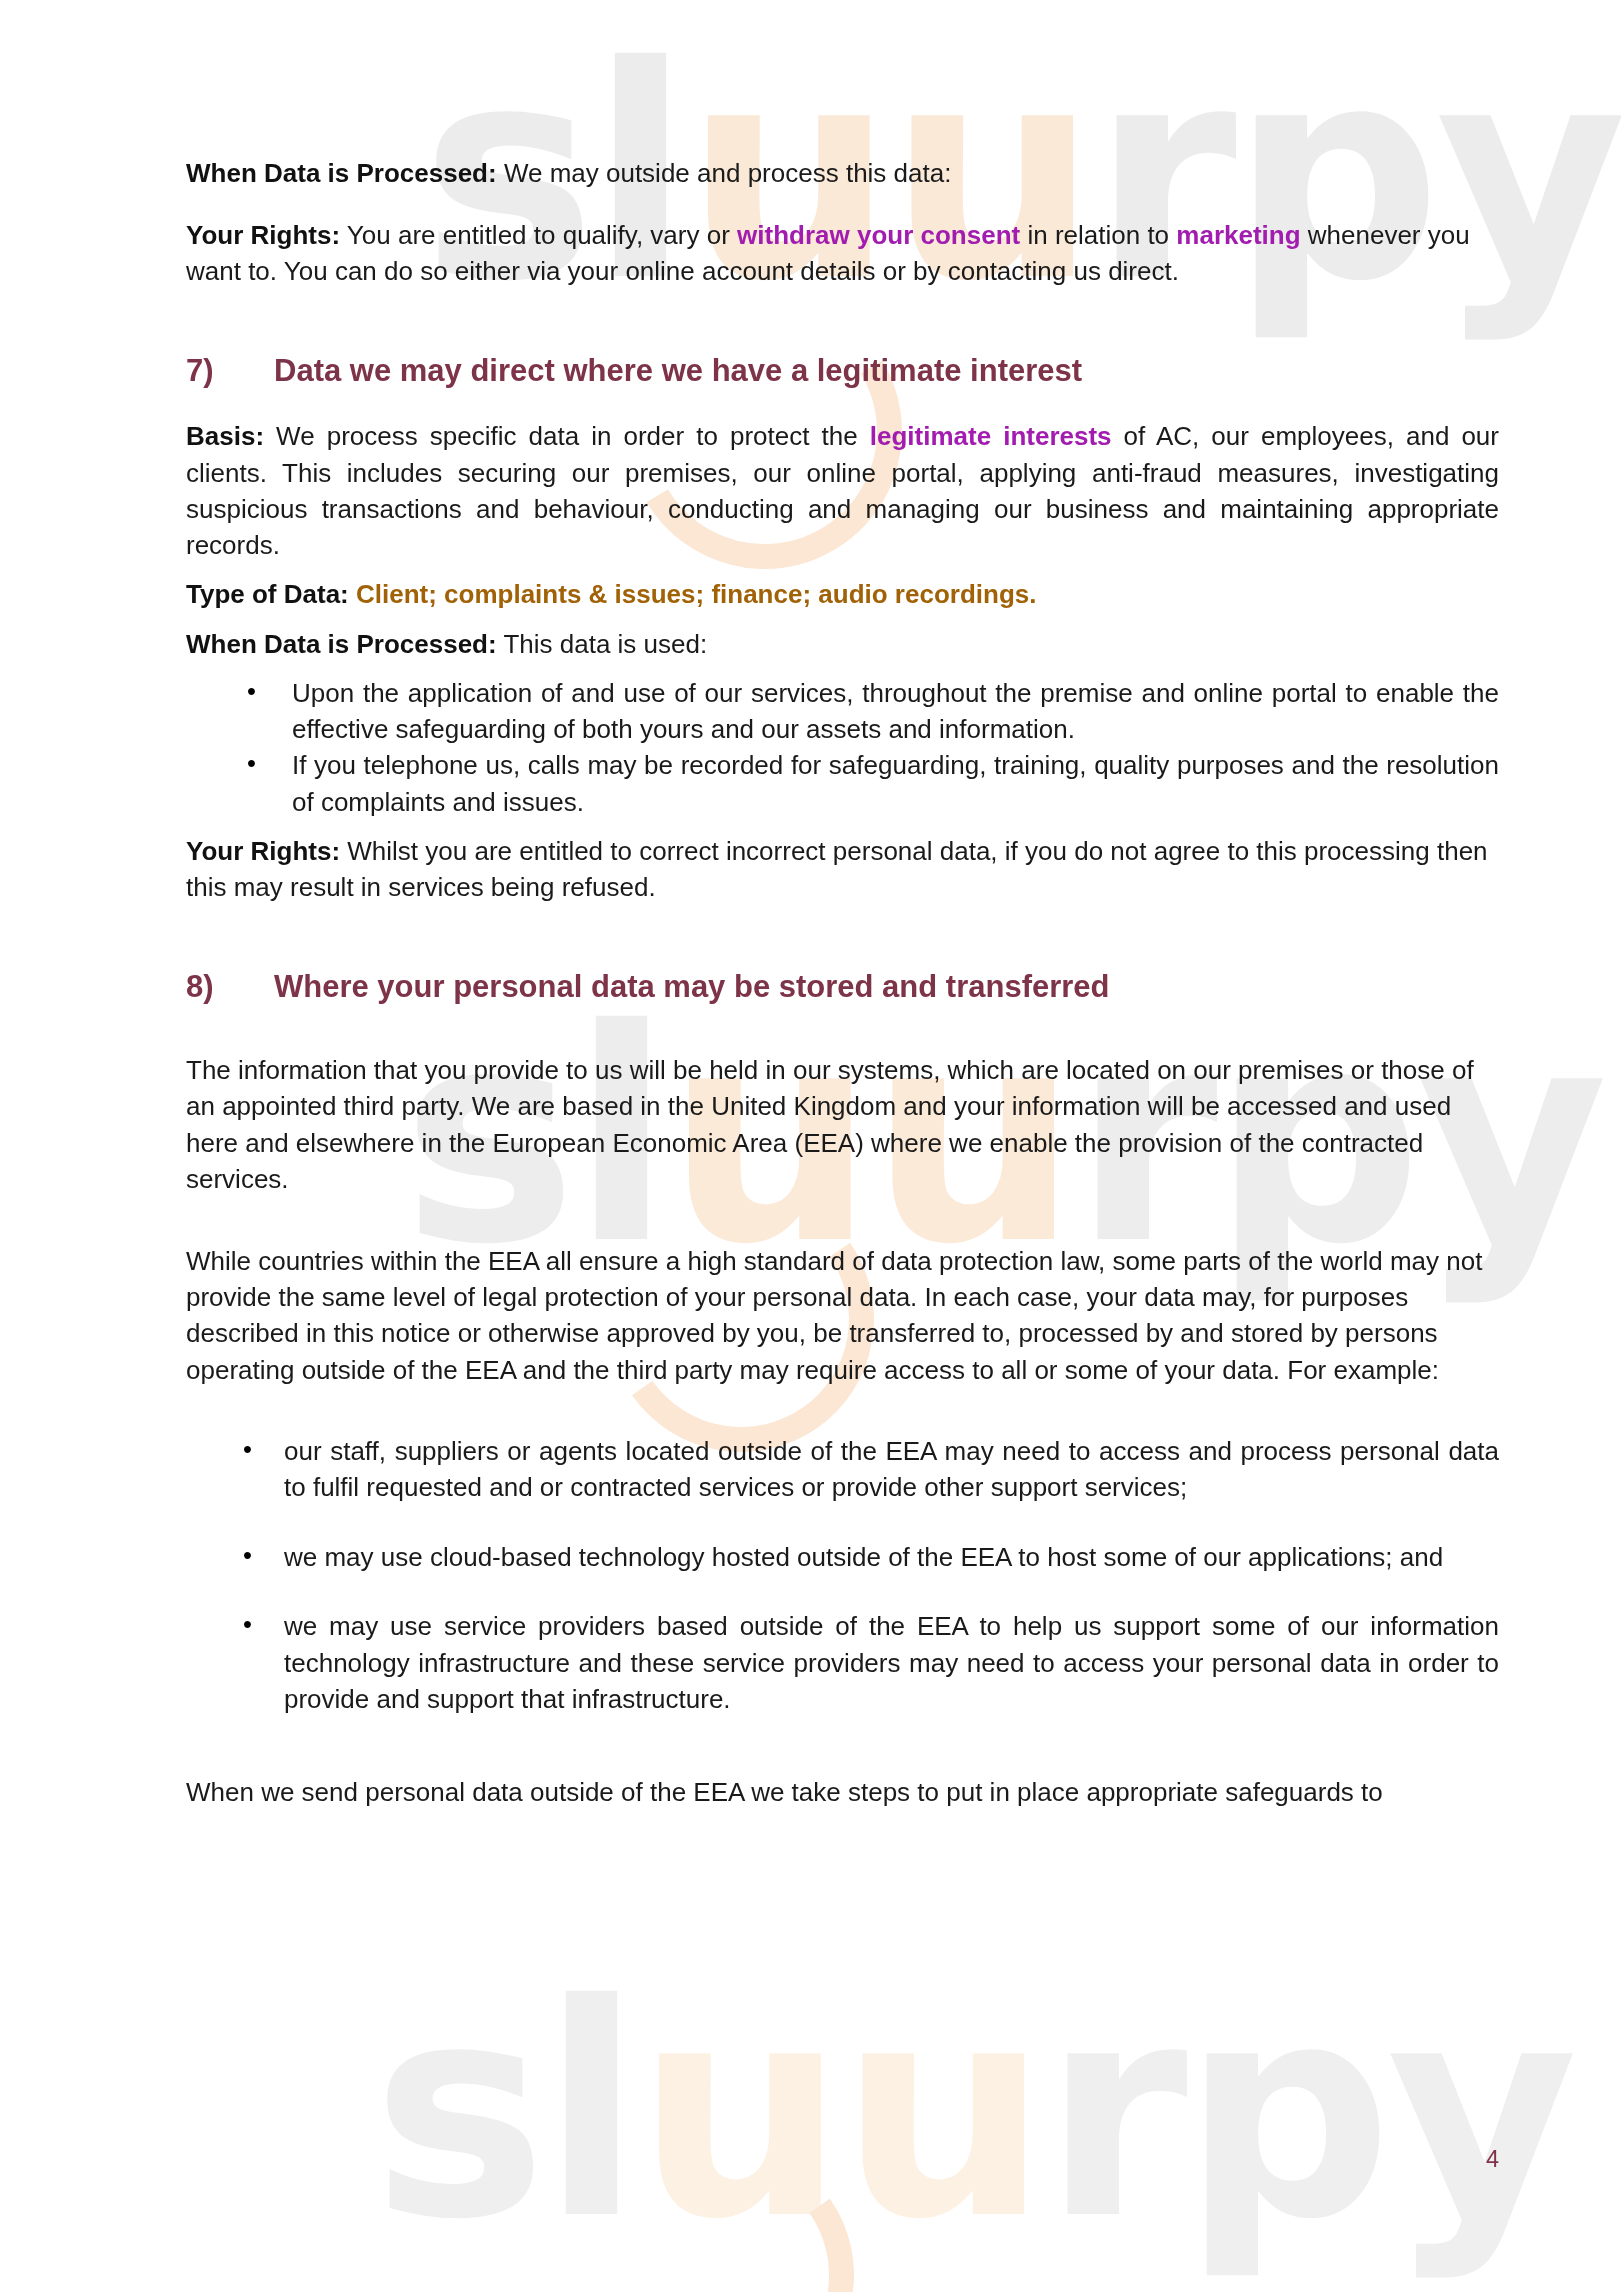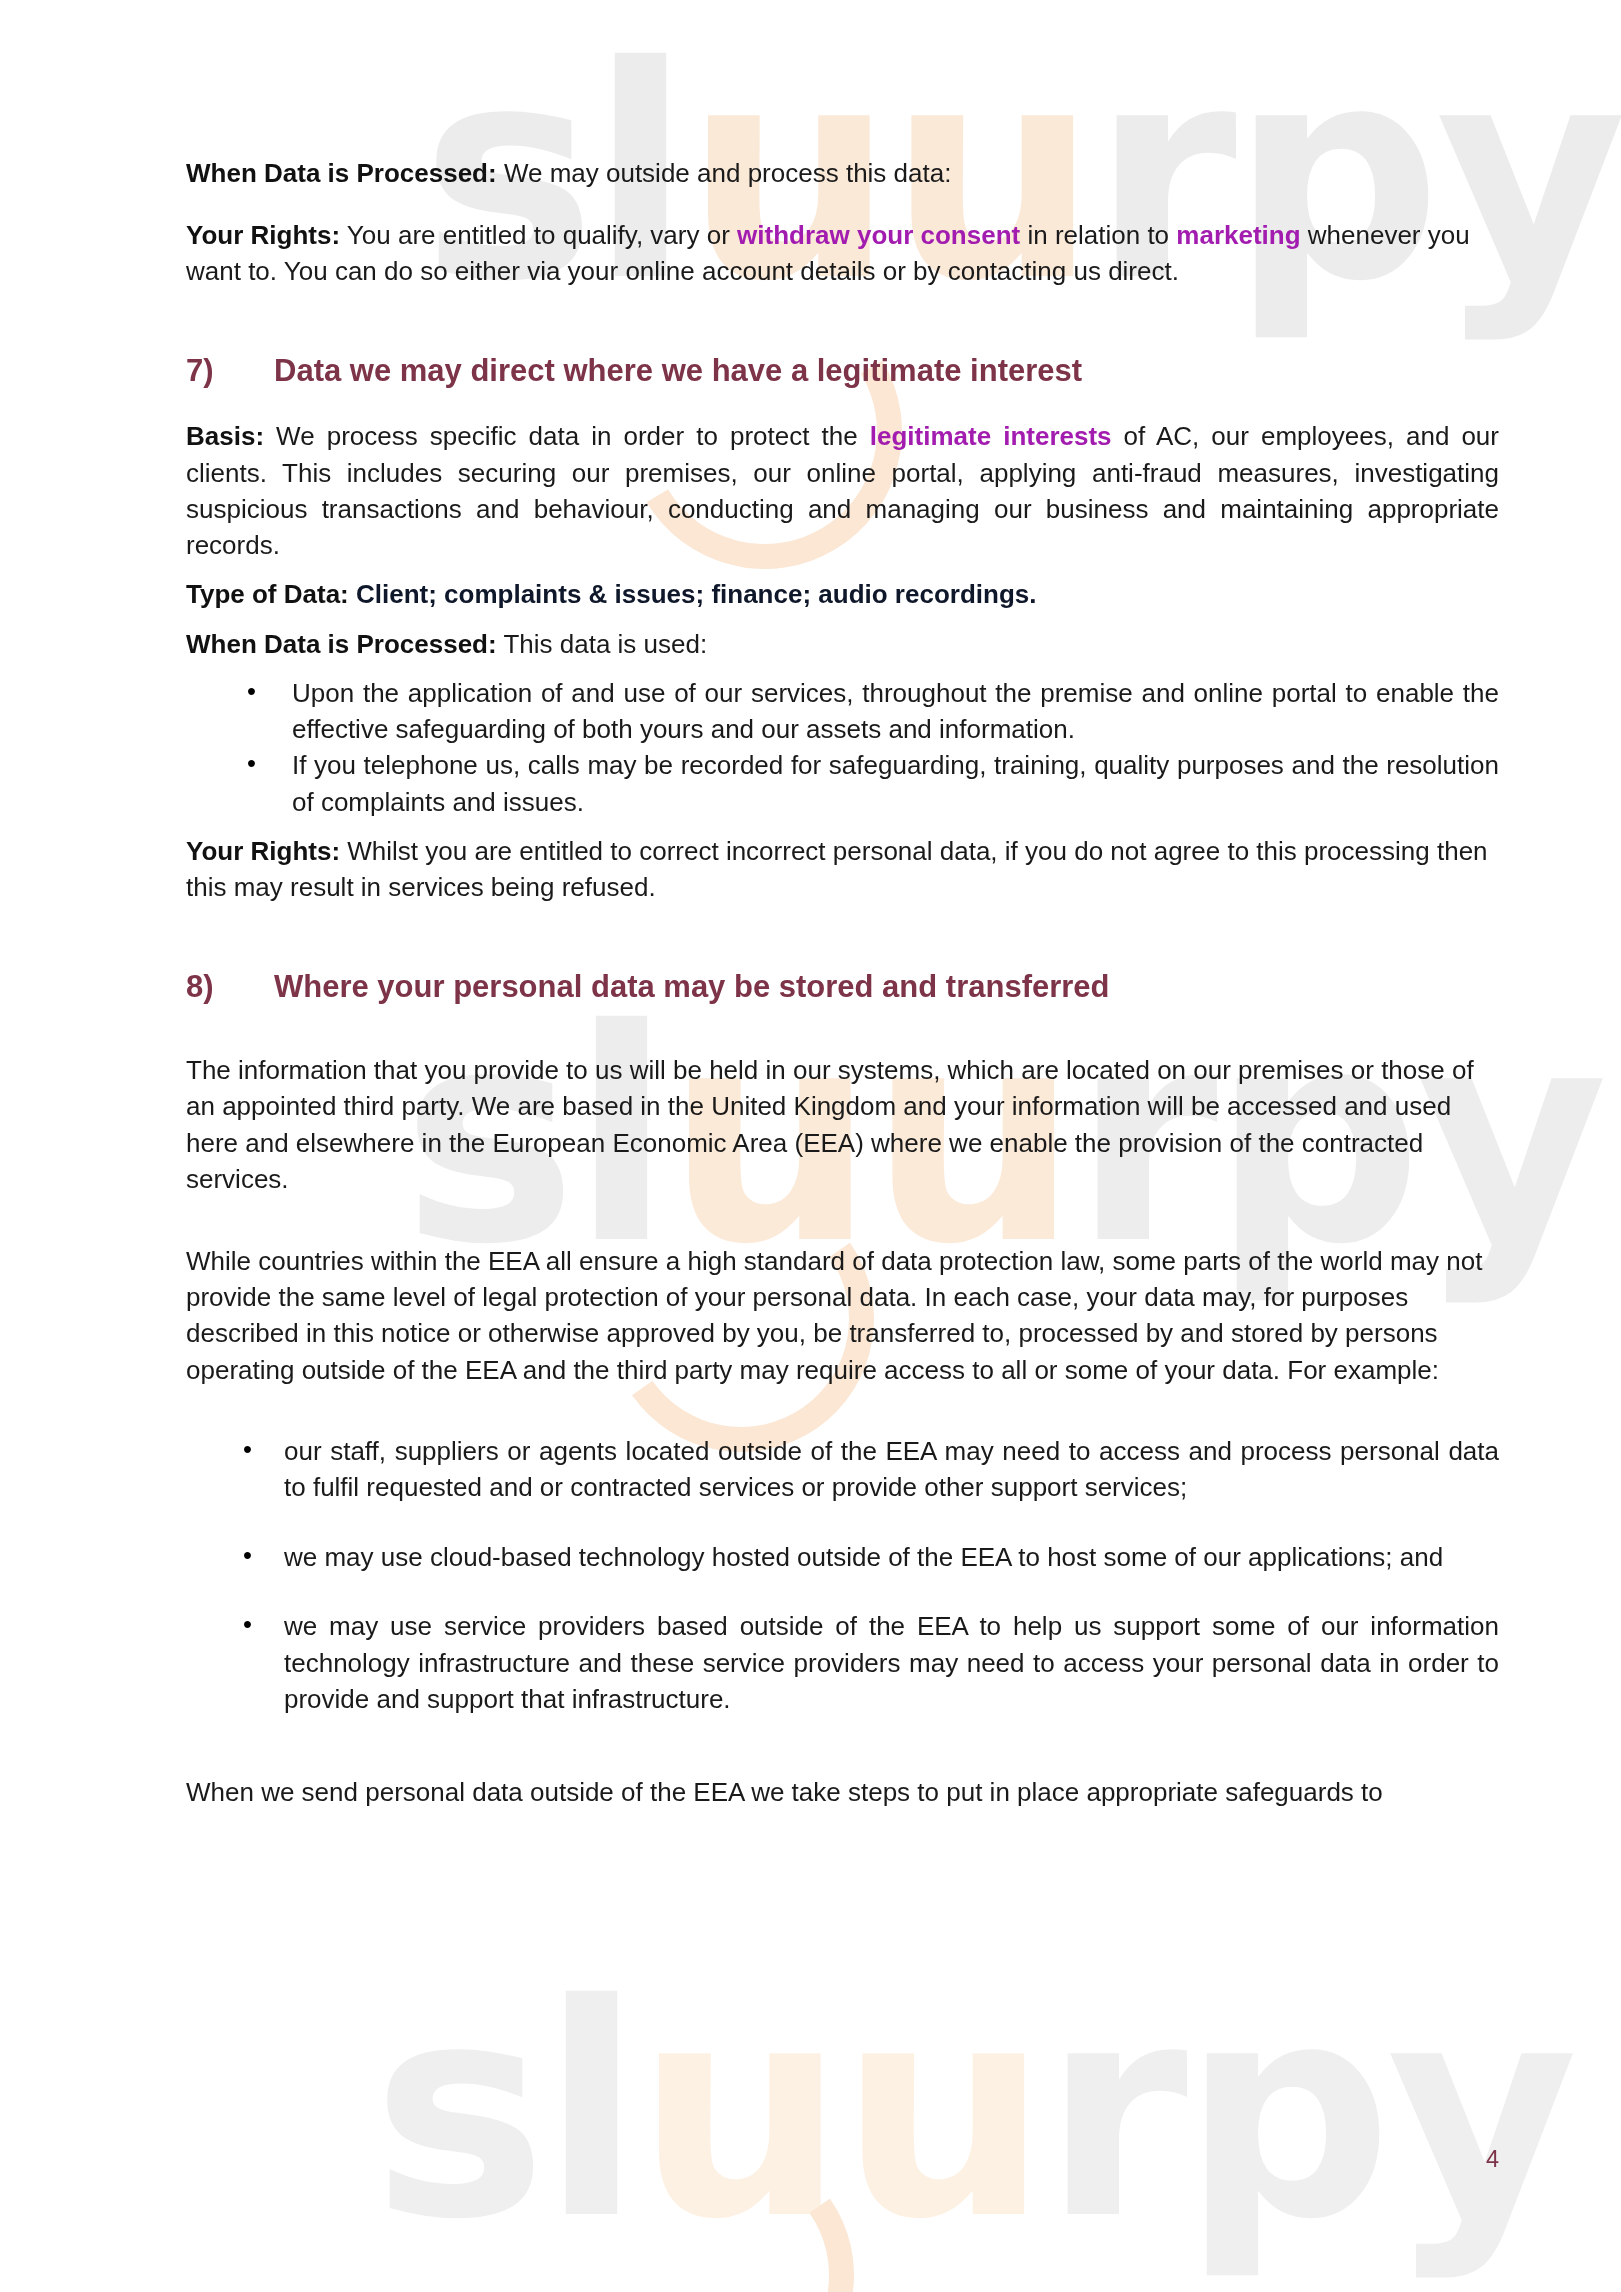--- a/index.html
+++ b/index.html
@@ -80,21 +80,21 @@
   }
   .para.justify { text-align: justify; }
 
   .gap-sm { height: 12.7px; }
   .gap-md { height: 27.4px; }
   .gap-lg { height: 45px; }
   .gap-xl { height: 61px; }
 
   .lbl { font-weight: bold; color: #111111; text-align: center; }
   .b   { font-weight: bold; color: #a21caf; }
-  .accent-bold { font-weight: bold; color: #0f172a; }
+  .accent-bold { font-weight: bold; color: #a16207; }
 
   h2.section-heading {
     font-size: 31px;
     font-weight: bold;
     color: #7d3348;
     line-height: 1.3;
     display: flex;
     align-items: baseline;
   }
   h2.section-heading .num {

